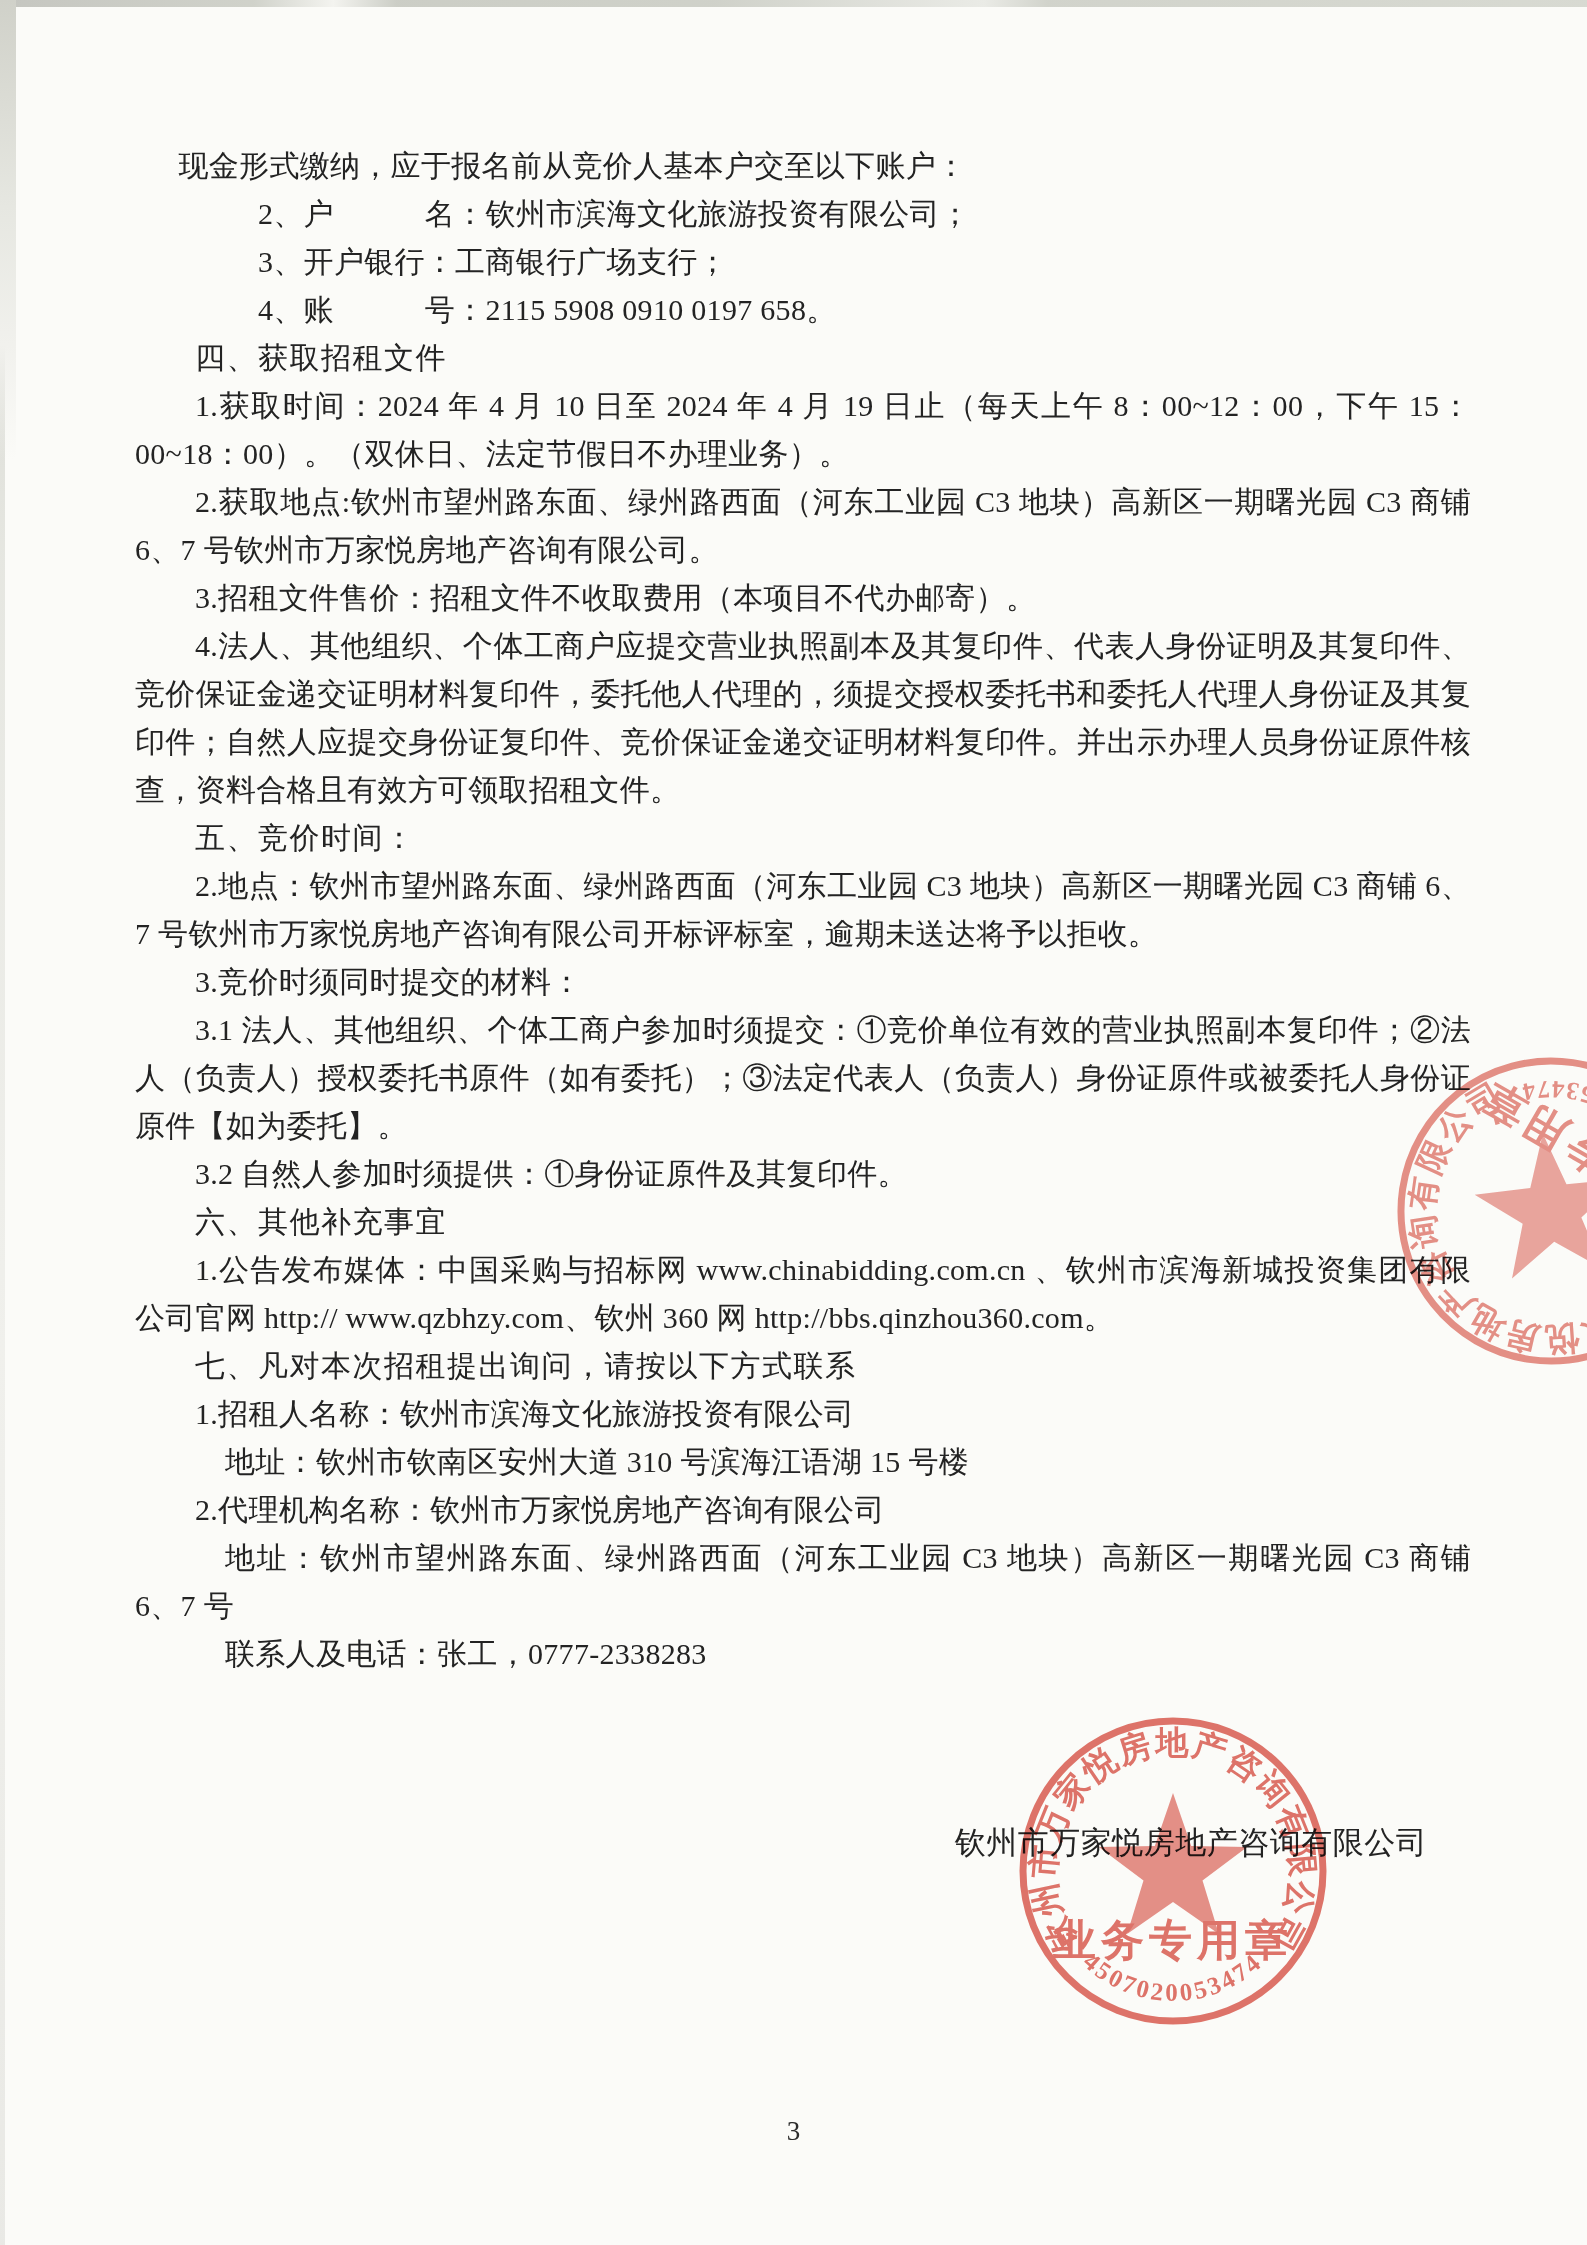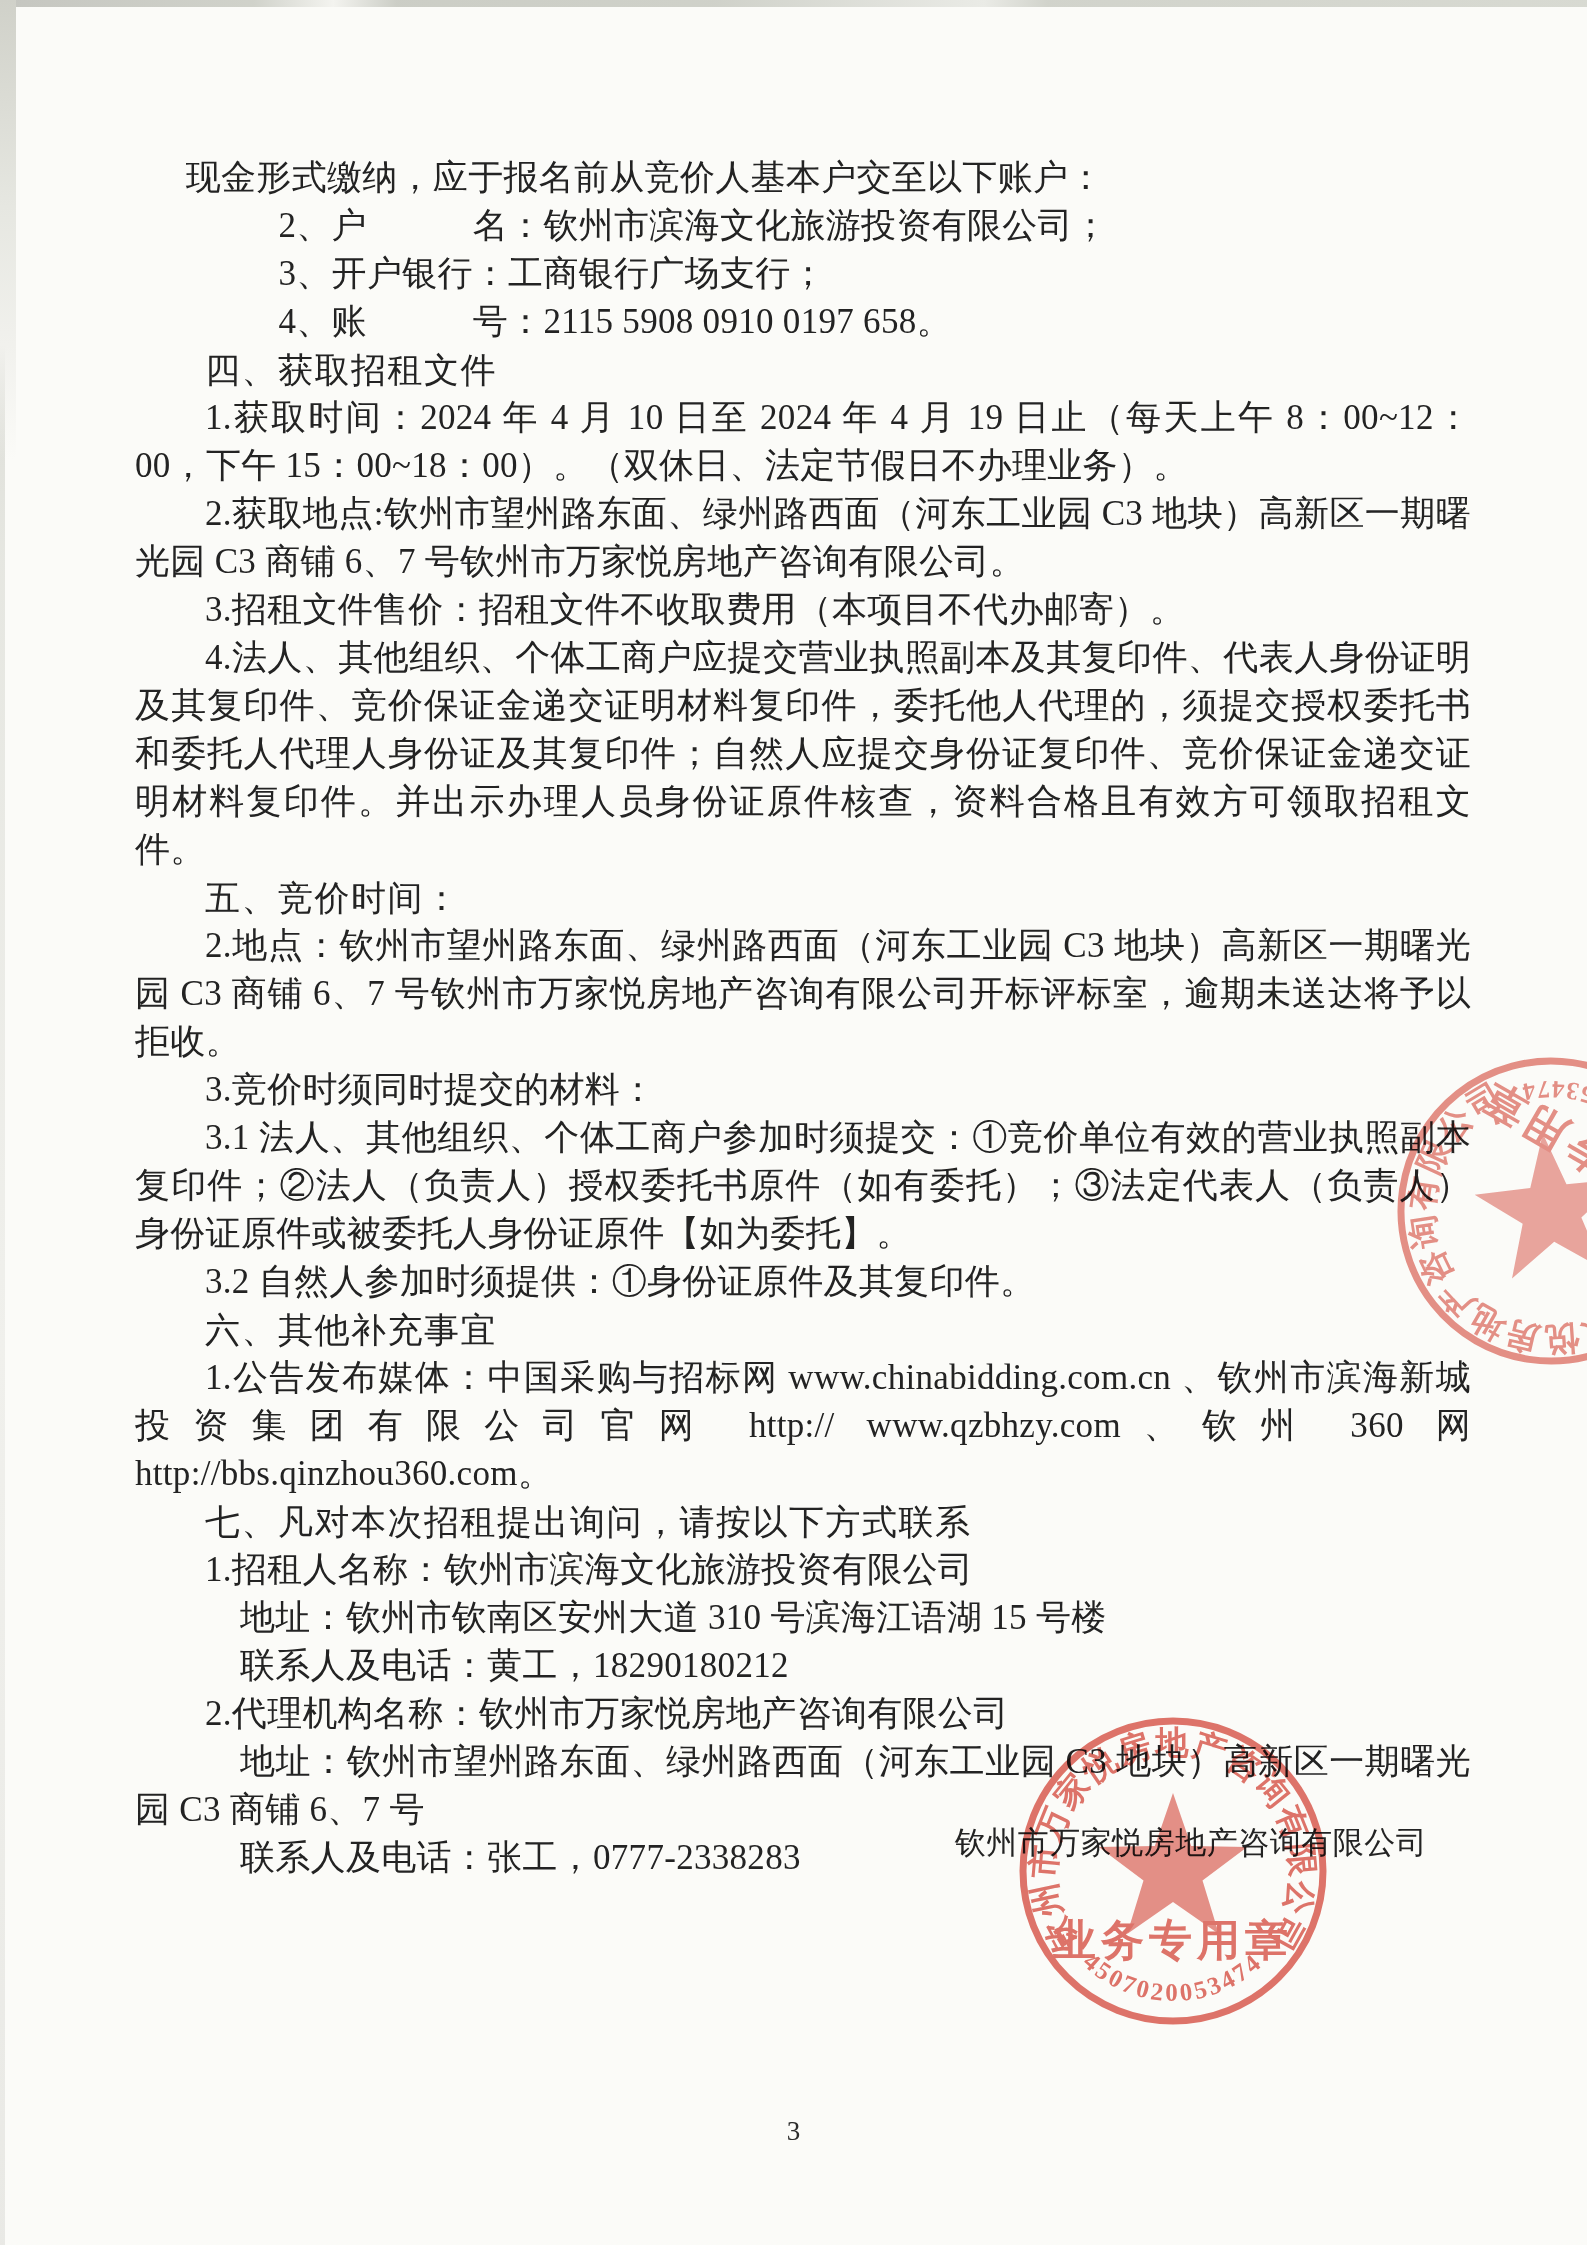--- a/index.html
+++ b/index.html
@@ -23,23 +23,22 @@
     background:linear-gradient(180deg,#d0d1c9 0%,#e6e7e1 45%,#f1f1ed 75%,rgba(243,243,239,0) 100%);
   }
   .scan-line-left {
     position:absolute; top:0; left:0; width:5px; height:100%;
     background:linear-gradient(180deg,#c7c8c0 0%,#e2e3dd 25%,#eeeeea 60%,#e6e6e2 100%);
     opacity:.85;
   }
   
   .page-content {
     position:absolute; left:135px; top:142px; width:1336px;
-    font-size:35px; line-height:48px; letter-spacing:.3px;
+    font-size:30px; line-height:48px; letter-spacing:.3px;
     text-align:justify;
-    margin-top:12px;
   }
   .para { margin:0; }
   .ind15 { text-indent:1.45em; }
   .ind2  { text-indent:2em; }
   .ind3  { text-indent:3em; }
   .ind4  { text-indent:4.1em; }
   .hd {
     font-family:"Liberation Sans","DejaVu Sans",sans-serif;
     font-weight:400; letter-spacing:1.5px;
   }
@@ -79,21 +78,20 @@
   <p class="para ind2 hd">五、竞价时间：</p>
   <p class="para ind2">2.地点：钦州市望州路东面、绿州路西面（河东工业园 C3 地块）高新区一期曙光园 C3 商铺 6、7 号钦州市万家悦房地产咨询有限公司开标评标室，逾期未送达将予以拒收。</p>
   <p class="para ind2">3.竞价时须同时提交的材料：</p>
   <p class="para ind2">3.1 法人、其他组织、个体工商户参加时须提交：①竞价单位有效的营业执照副本复印件；②法人（负责人）授权委托书原件（如有委托）；③法定代表人（负责人）身份证原件或被委托人身份证原件【如为委托】。</p>
   <p class="para ind2">3.2 自然人参加时须提供：①身份证原件及其复印件。</p>
   <p class="para ind2 hd">六、其他补充事宜</p>
   <p class="para ind2">1.公告发布媒体：中国采购与招标网 www.chinabidding.com.cn 、钦州市滨海新城投资集团有限公司官网 http:// www.qzbhzy.com、钦州 360 网 http://bbs.qinzhou360.com。</p>
   <p class="para ind2 hd">七、凡对本次招租提出询问，请按以下方式联系</p>
   <p class="para ind2">1.招租人名称：钦州市滨海文化旅游投资有限公司</p>
   <p class="para ind3">地址：钦州市钦南区安州大道 310 号滨海江语湖 15 号楼</p>
-  <p class="para ind3">联系人及电话：黄工，18290180212</p>
   <p class="para ind2">2.代理机构名称：钦州市万家悦房地产咨询有限公司</p>
   <p class="para ind3">地址：钦州市望州路东面、绿州路西面（河东工业园 C3 地块）高新区一期曙光园 C3 商铺 6、7 号</p>
   <p class="para ind3">联系人及电话：张工，0777-2338283</p>
 </div>
 
 <div class="signature">
   <div>钦州市万家悦房地产咨询有限公司</div>
 </div>
 
 <div class="pagenum">3</div>

